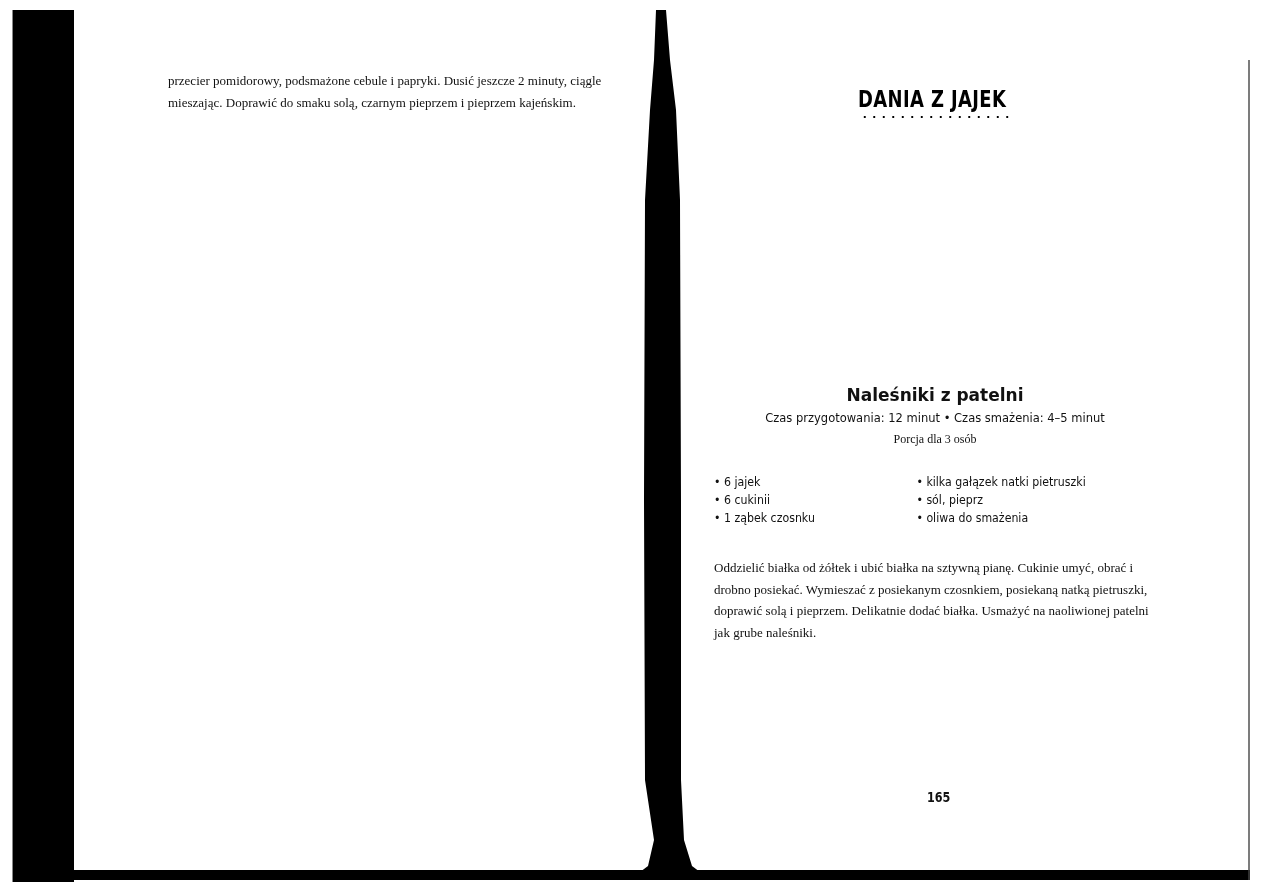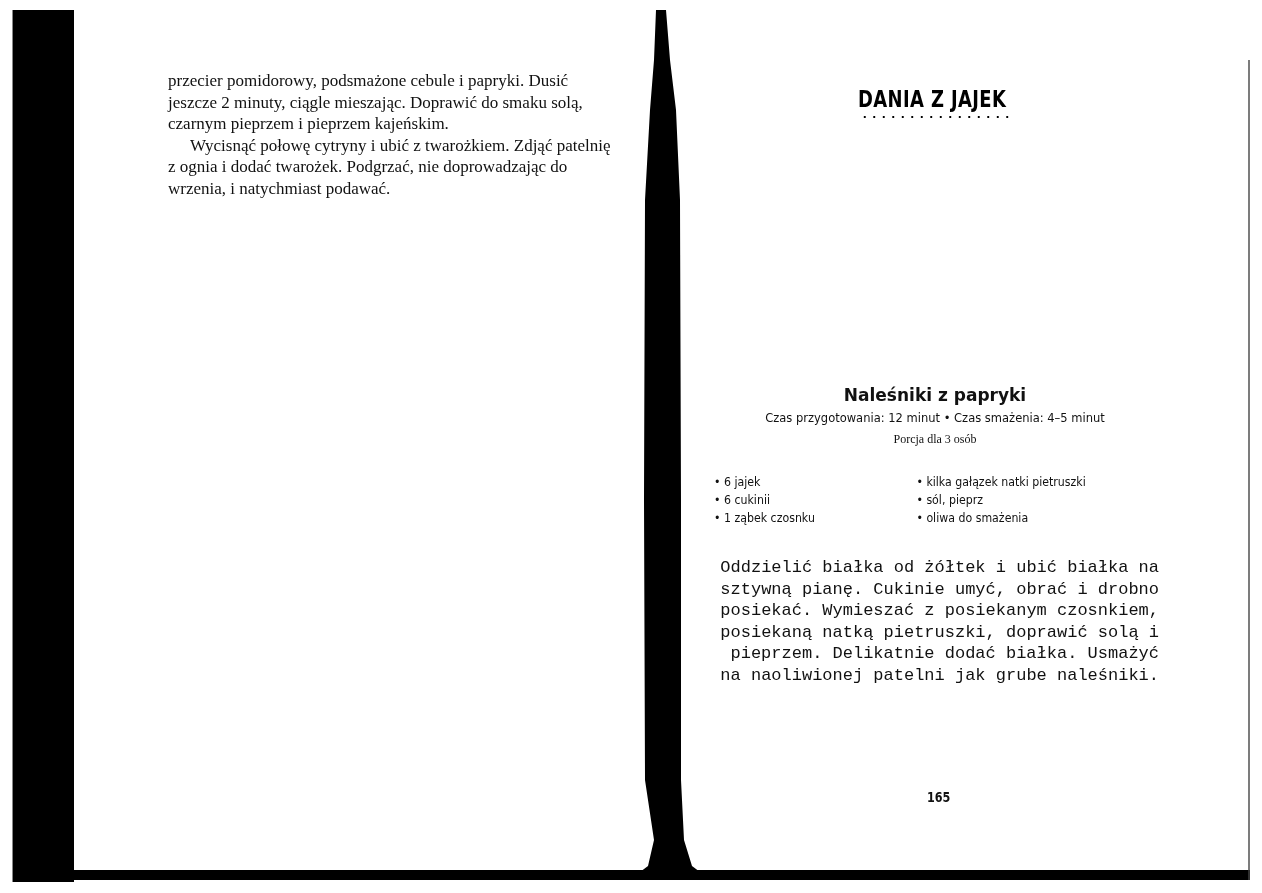--- a/index.html
+++ b/index.html
@@ -2,57 +2,56 @@
 <html><head>
 <meta charset="utf-8">
 <style>
   html, body { margin:0; padding:0; }
   body { width:1262px; height:893px; background:#ffffff; position:relative; overflow:hidden; font-family:"DejaVu Serif", serif; color:#111; }
   .scan-left { position:absolute; left:12px; top:10px; width:62px; height:872px; background:#000; }
   .scan-left-edge { position:absolute; left:12px; top:10px; width:1px; height:872px; background:#888; }
   .gutter { position:absolute; left:0; top:0; width:1262px; height:893px; }
   .bottom-bar { position:absolute; left:74px; top:870px; width:1176px; height:10px; background:#000; }
   .right-edge { position:absolute; left:1248px; top:60px; width:2px; height:820px; background:#444; opacity:.7; }
-  .left-page-text { position:absolute; left:168px; top:70px; width:445px; font-family:"Liberation Serif", serif; font-size:17px; line-height:21.5px; color:#111; }
+  .left-page-text { position:absolute; left:168px; top:70px; width:445px; font-family:"Liberation Serif", serif; font-size:13px; line-height:21.5px; color:#111; }
   .left-page-text p { margin:0; }
   .left-page-text .indent { text-indent:22px; }
   .chapter-title { position:absolute; left:858px; top:86px; font-family:"DejaVu Sans", sans-serif; font-weight:bold; font-size:23px; letter-spacing:0.5px; transform:scaleX(0.78); transform-origin:left top; color:#000; }
   .chapter-dots { position:absolute; left:860px; top:115px; width:152px; height:4px; background-image:radial-gradient(circle, #000 1.2px, transparent 1.4px); background-size:9.5px 4px; }
   .recipe-title { position:absolute; left:700px; width:470px; top:385px; text-align:center; font-family:"DejaVu Sans", sans-serif; font-weight:bold; font-size:17px; }
   .recipe-meta { position:absolute; left:700px; width:470px; top:411px; text-align:center; font-family:"DejaVu Sans", sans-serif; font-size:11.5px; }
   .recipe-portion { position:absolute; left:700px; width:470px; top:432px; text-align:center; font-family:Liberation Serif, serif; font-size:12px; }
   .ingredients { position:absolute; left:714px; top:474px; width:430px; display:grid; grid-template-columns:230px 200px; row-gap:3px; font-family:"DejaVu Sans", sans-serif; font-size:12.5px; transform:scaleX(0.88); transform-origin:left top; }
   .ingredients span { white-space:nowrap; }
-  .recipe-body { position:absolute; left:714px; top:557px; width:445px; font-family:Liberation Mono, monospace; font-size:17px; line-height:21.5px;text-align:right; }
+  .recipe-body { position:absolute; left:714px; top:557px; width:445px; font-family:Liberation Serif, serif; font-size:13px; line-height:21.5px; }
   .recipe-body p { margin:0; }
   .page-number { position:absolute; left:927px; top:789px; font-family:"DejaVu Sans", sans-serif; font-weight:bold; font-size:14px; transform:scaleX(0.8); transform-origin:left top; }
 </style>
 </head>
 <body>
 
 <div class="scan-left"></div>
 <div class="scan-left-edge"></div>
 
 <svg class="gutter" viewBox="0 0 1262 893" width="1262" height="893">
   <path d="M656 10 L666 10 L670 60 L676 110 L680 200 L681 500 L681 780 L684 840 L692 866 L700 872 L640 872 L648 866 L654 840 L645 780 L644 500 L645 200 L650 110 L654 60 Z" fill="#000"></path>
   <path d="M60 10 L74 10 L74 40 Z" fill="#000"></path>
 </svg>
 
 <div class="bottom-bar"></div>
 <div class="right-edge"></div>
 
 <div class="left-page-text">
   <p>przecier pomidorowy, podsmażone cebule i papryki. Dusić jeszcze 2 minuty, ciągle mieszając. Doprawić do smaku solą, czarnym pieprzem i pieprzem kajeńskim.</p>
-  <p class="indent">Wycisnąć połowę cytryny i ubić z twarożkiem. Zdjąć patelnię z ognia i dodać twarożek. Podgrzać, nie doprowadzając do wrzenia, i natychmiast podawać.</p>
 </div>
 
 <div class="chapter-title">DANIA Z JAJEK</div>
 <div class="chapter-dots"></div>
 
-<div class="recipe-title">Naleśniki z papryki</div>
+<div class="recipe-title">Naleśniki z patelni</div>
 <div class="recipe-meta">Czas przygotowania: 12 minut • Czas smażenia: 4–5 minut</div>
 <div class="recipe-portion">Porcja dla 3 osób</div>
 
 <div class="ingredients">
   <span>• 6 jajek</span>
   <span>• kilka gałązek natki pietruszki</span>
   <span>• 6 cukinii</span>
   <span>• sól, pieprz</span>
   <span>• 1 ząbek czosnku</span>
   <span>• oliwa do smażenia</span>

